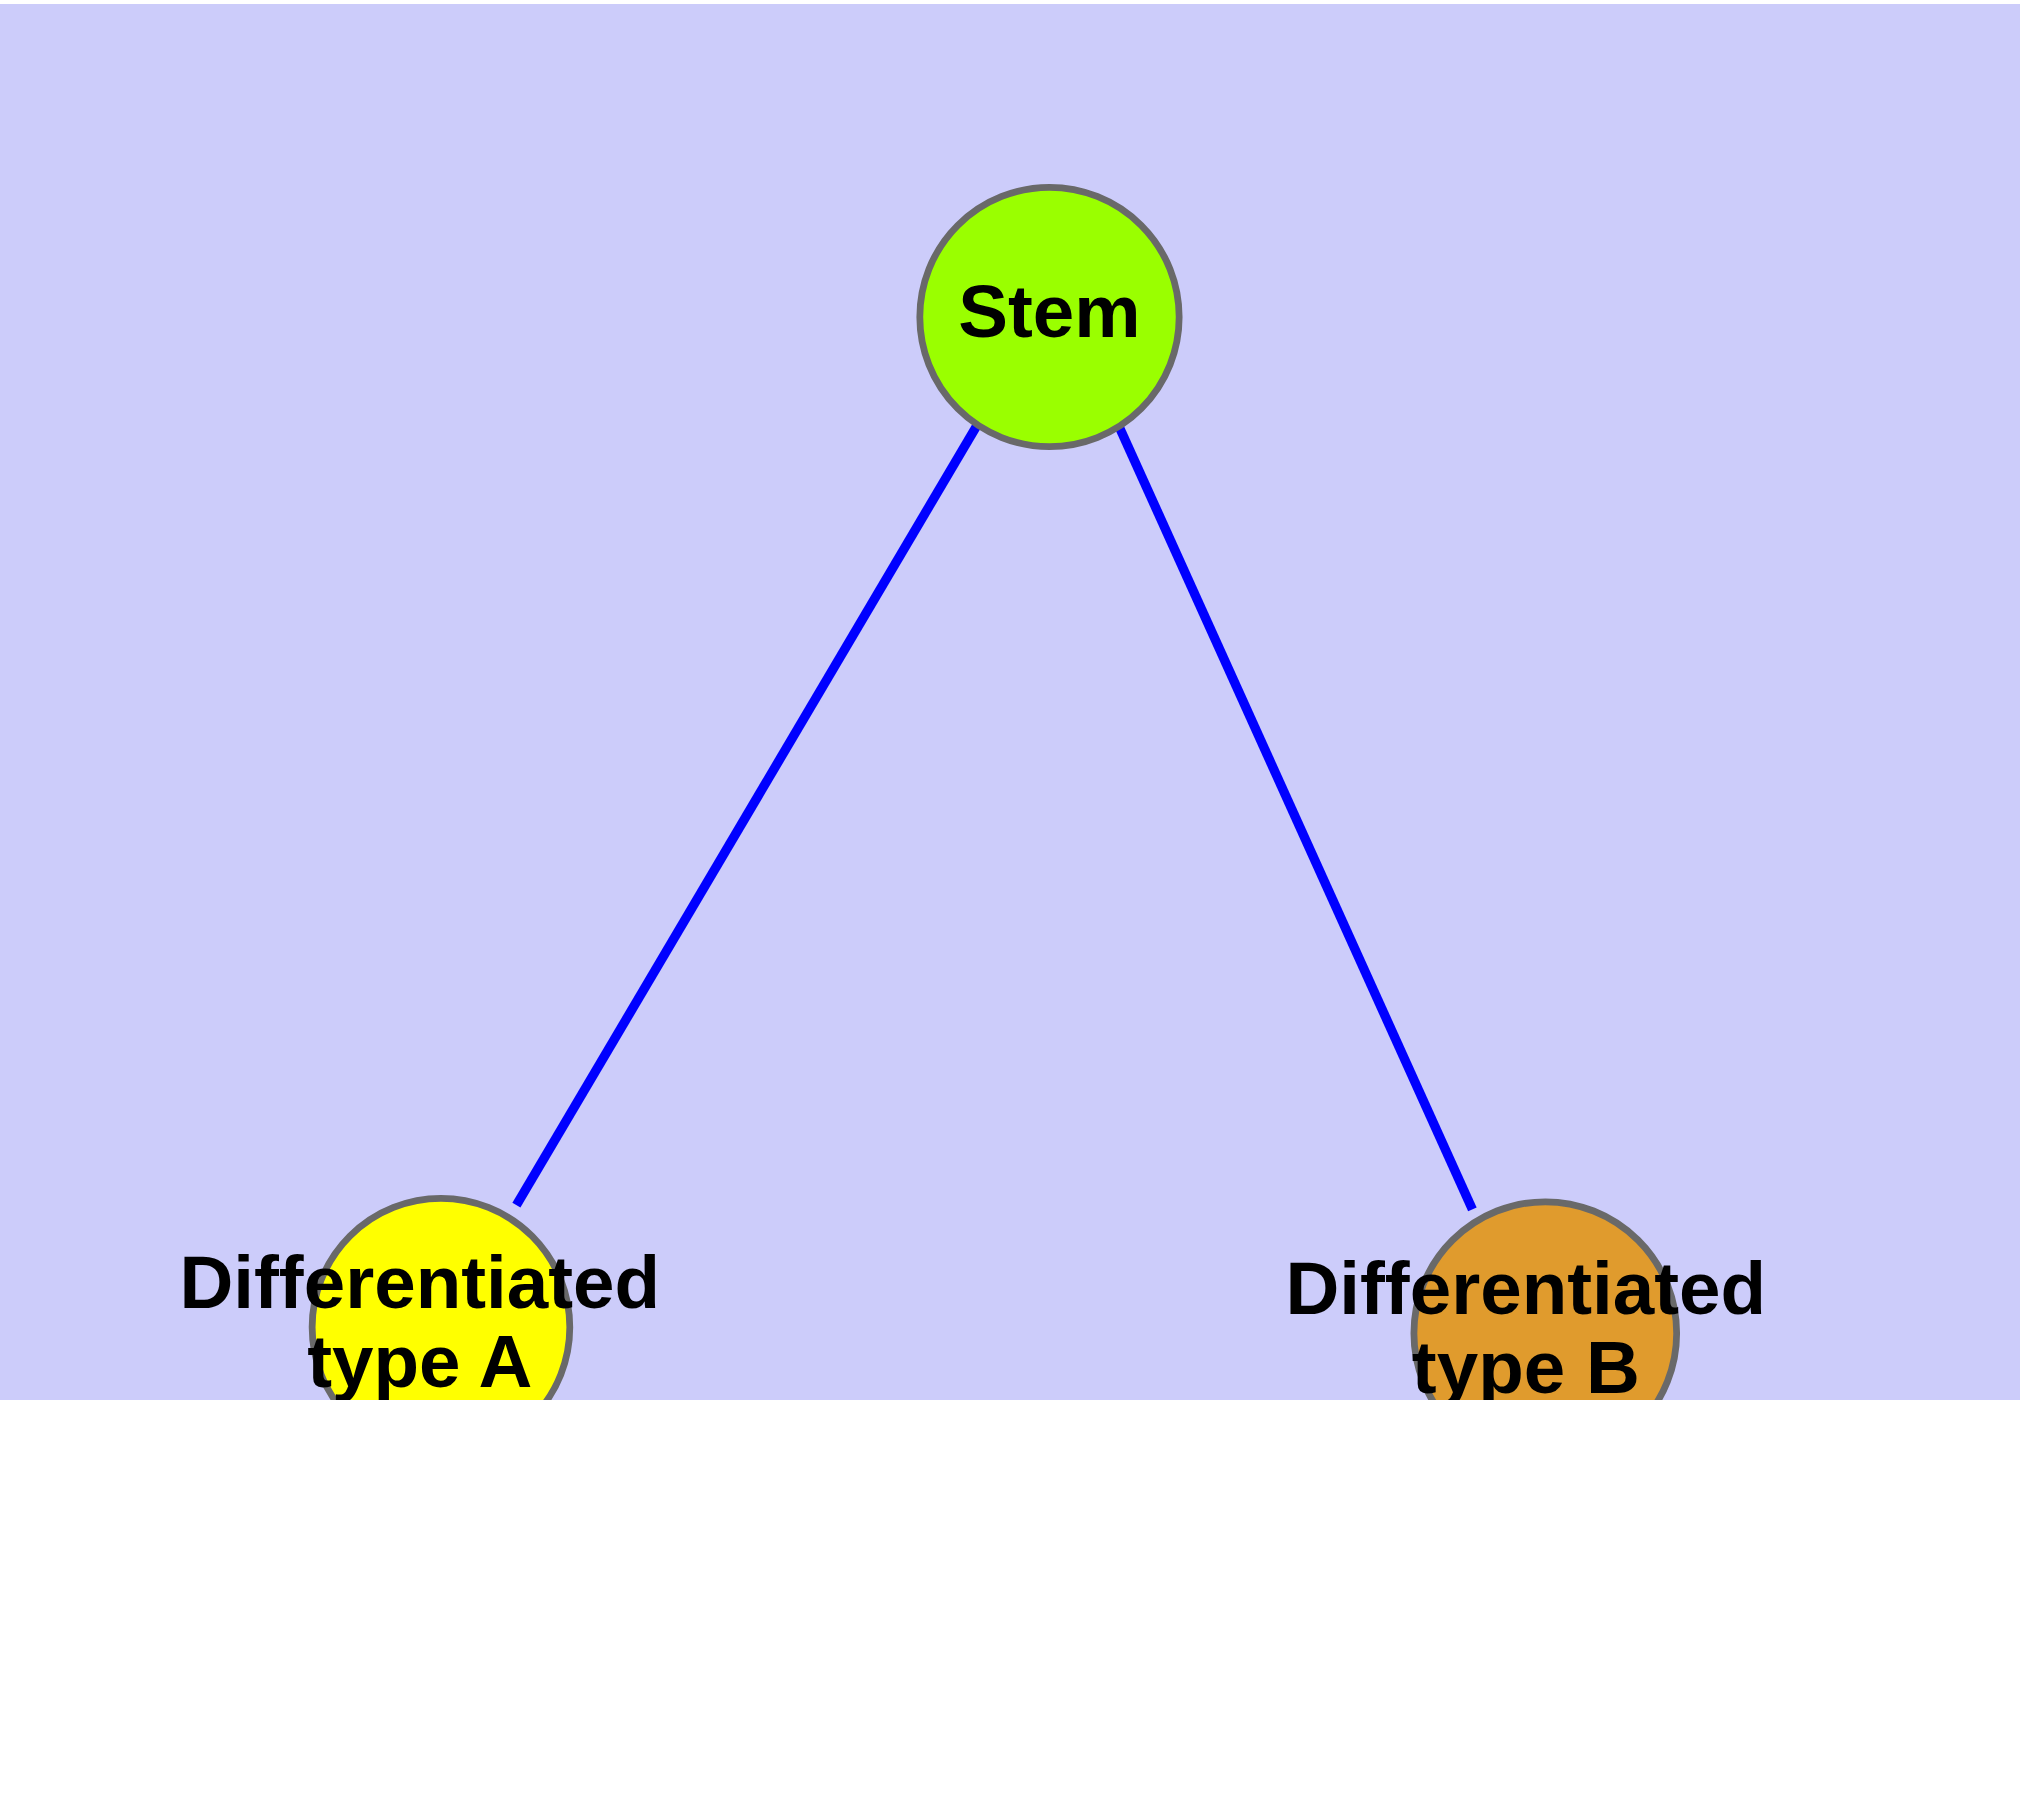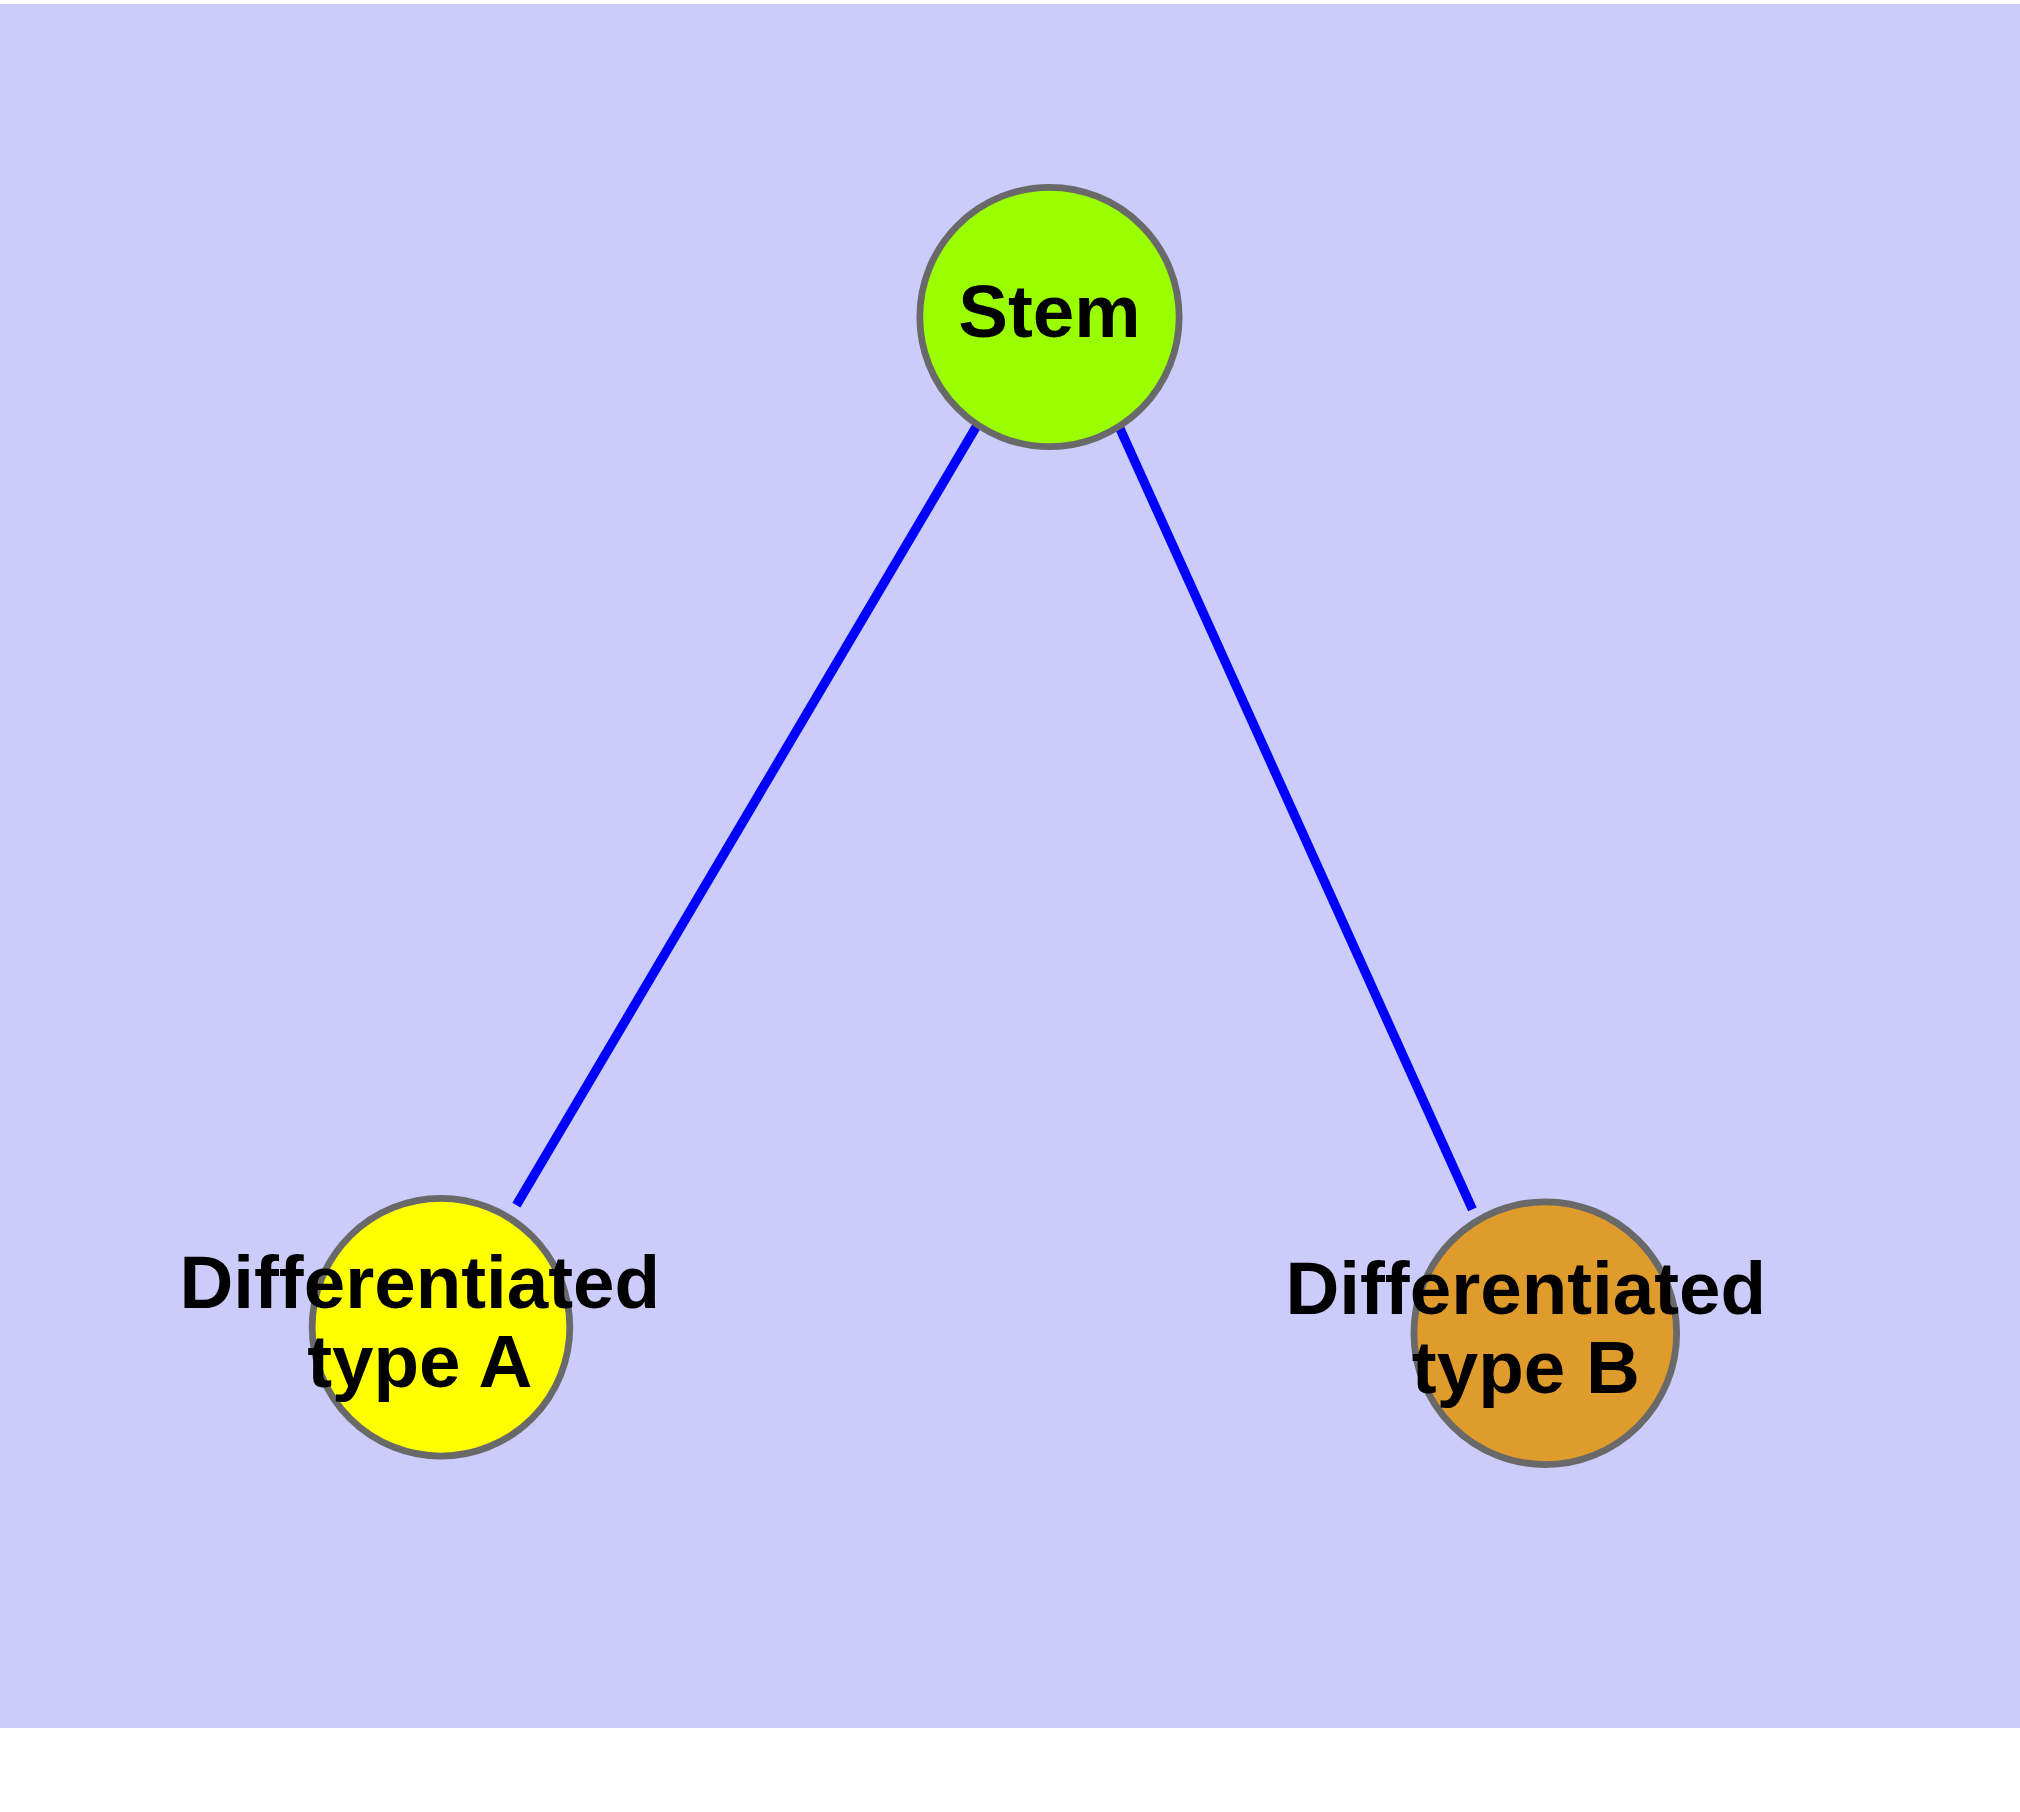--- a/index.html
+++ b/index.html
@@ -4,21 +4,21 @@
 <title>Cell differentiation graph</title>
 <style>
   html, body {
     margin: 0;
     padding: 0;
     background: #ffffff;
   }
   #canvas {
     position: relative;
     width: 2021px;
-    height: 1728px;
+    height: 1400px;
     background: #ffffff;
     overflow: hidden;
     font-family: "Liberation Sans", sans-serif;
   }
   .plot-area {
     position: absolute;
     left: 0;
     top: 4.2px;
     width: 2021px;
     height: 1808px;

